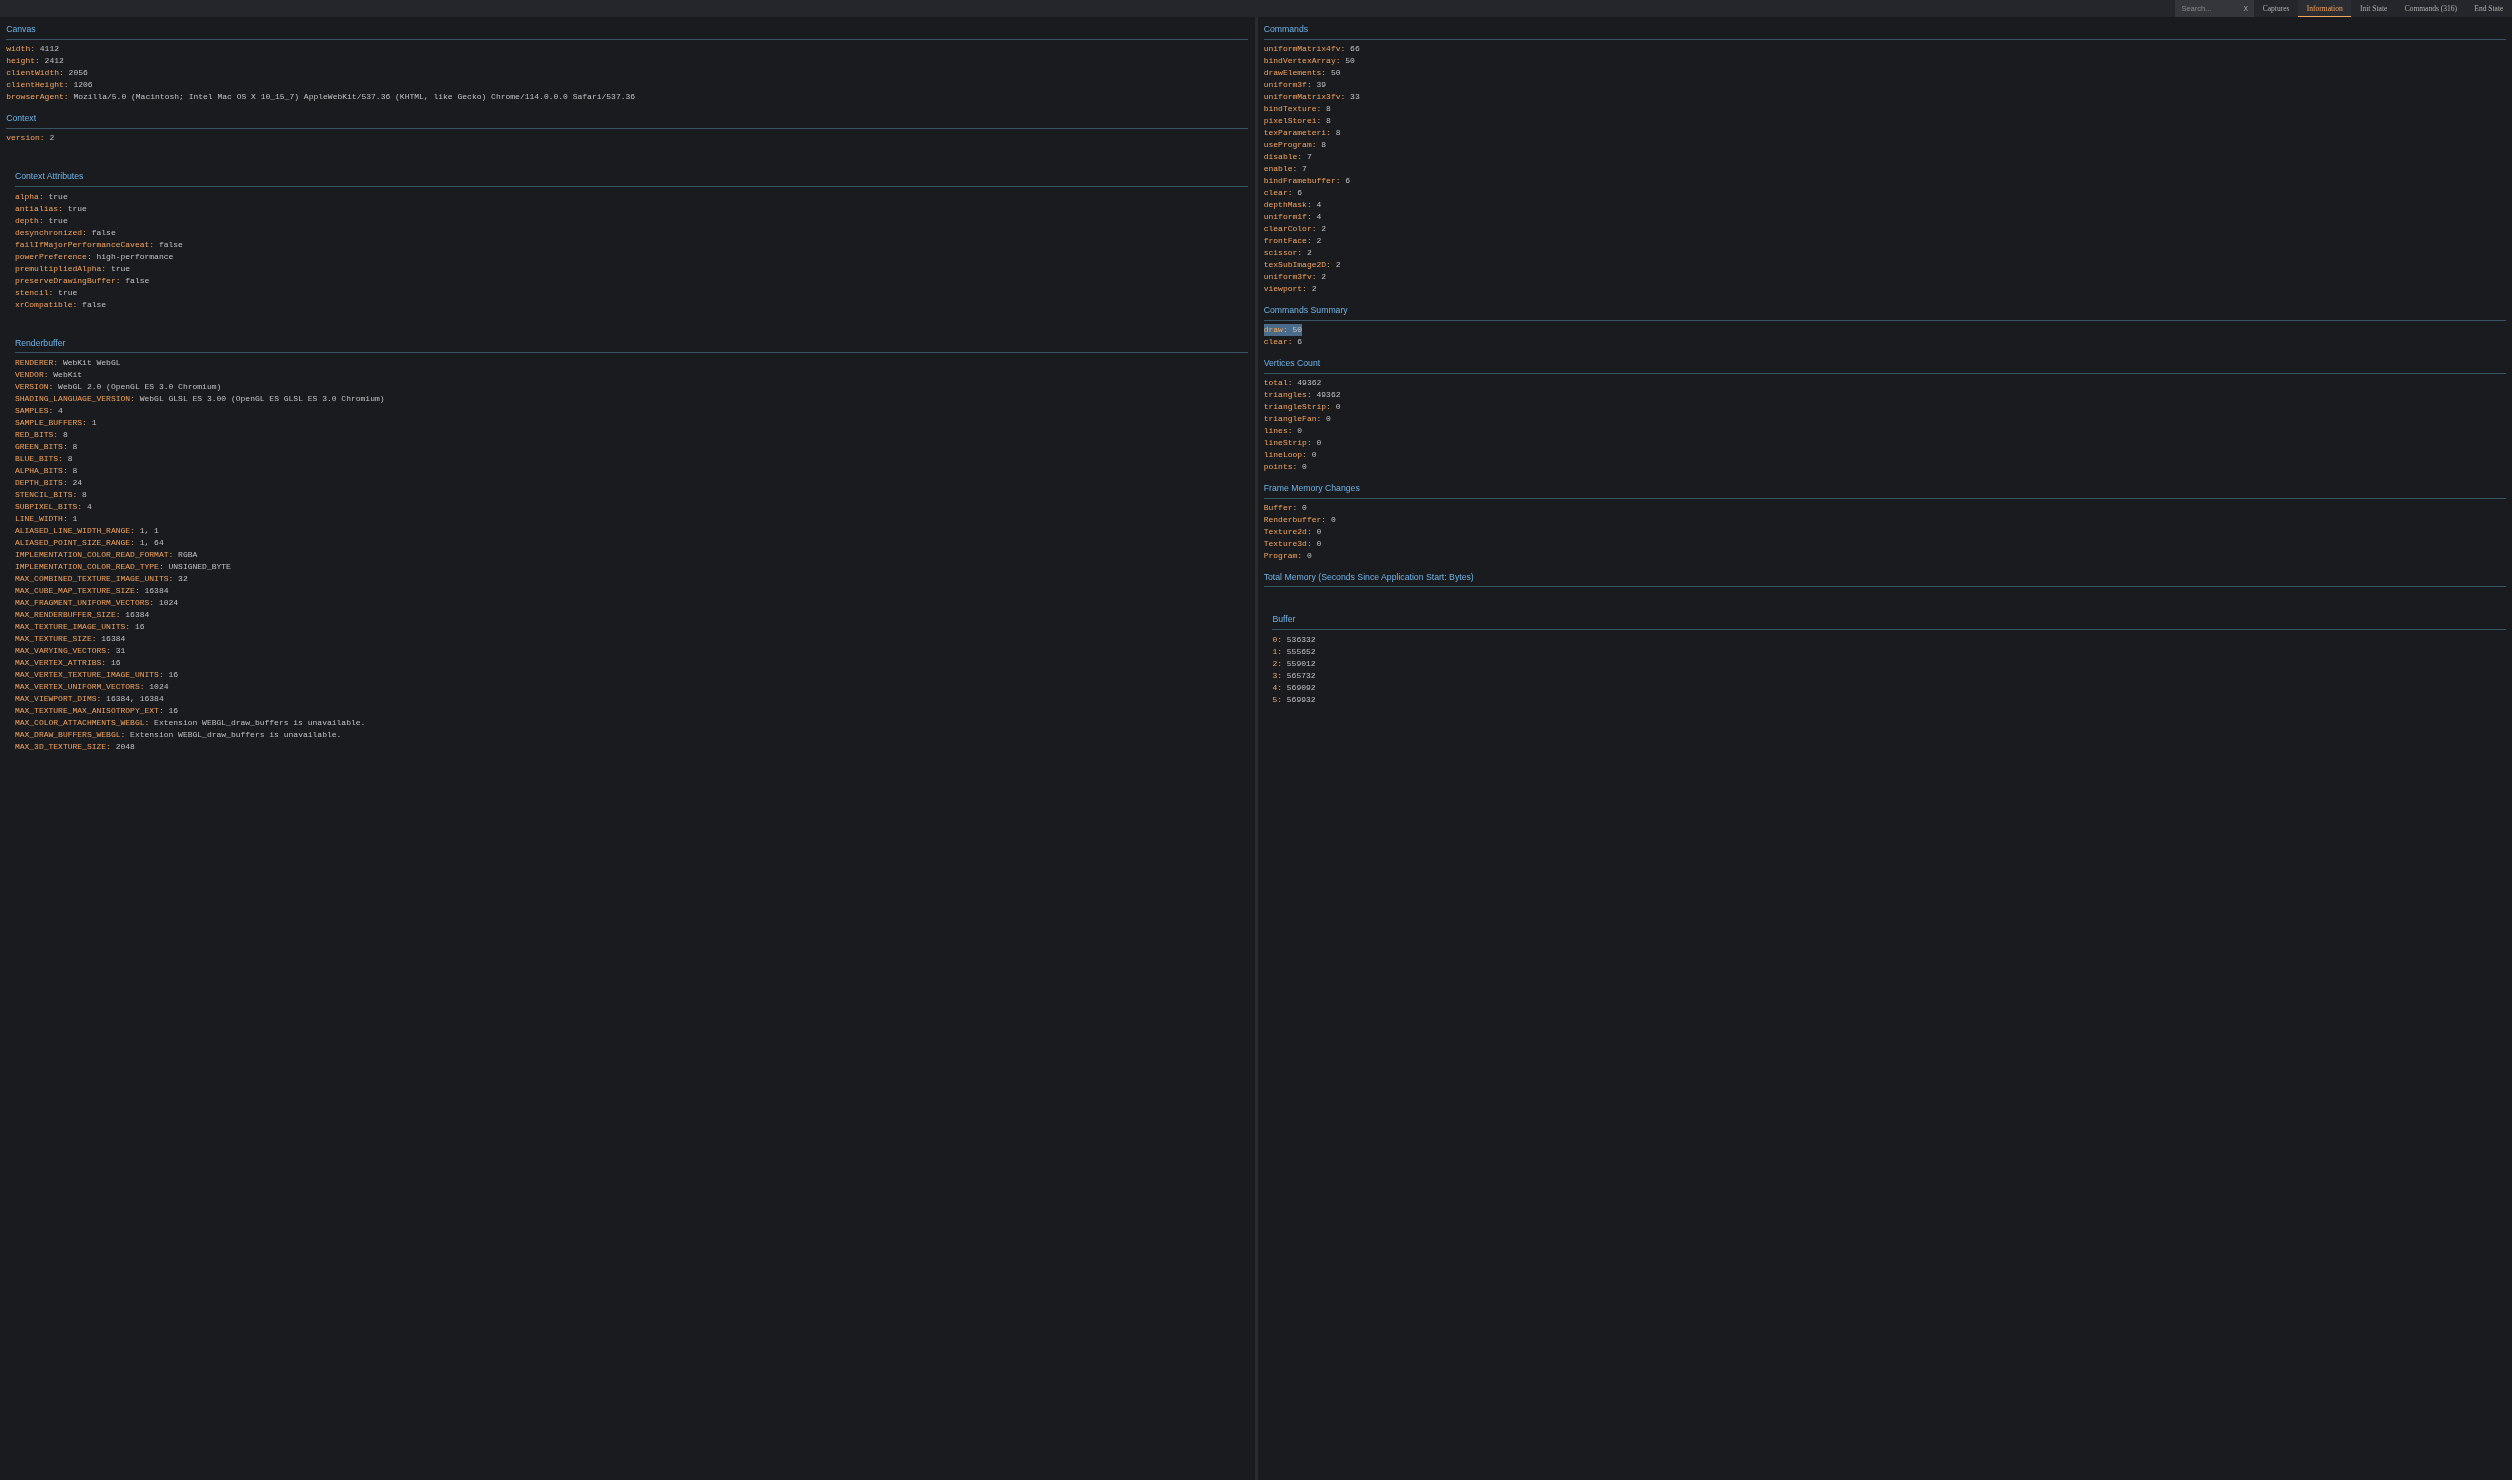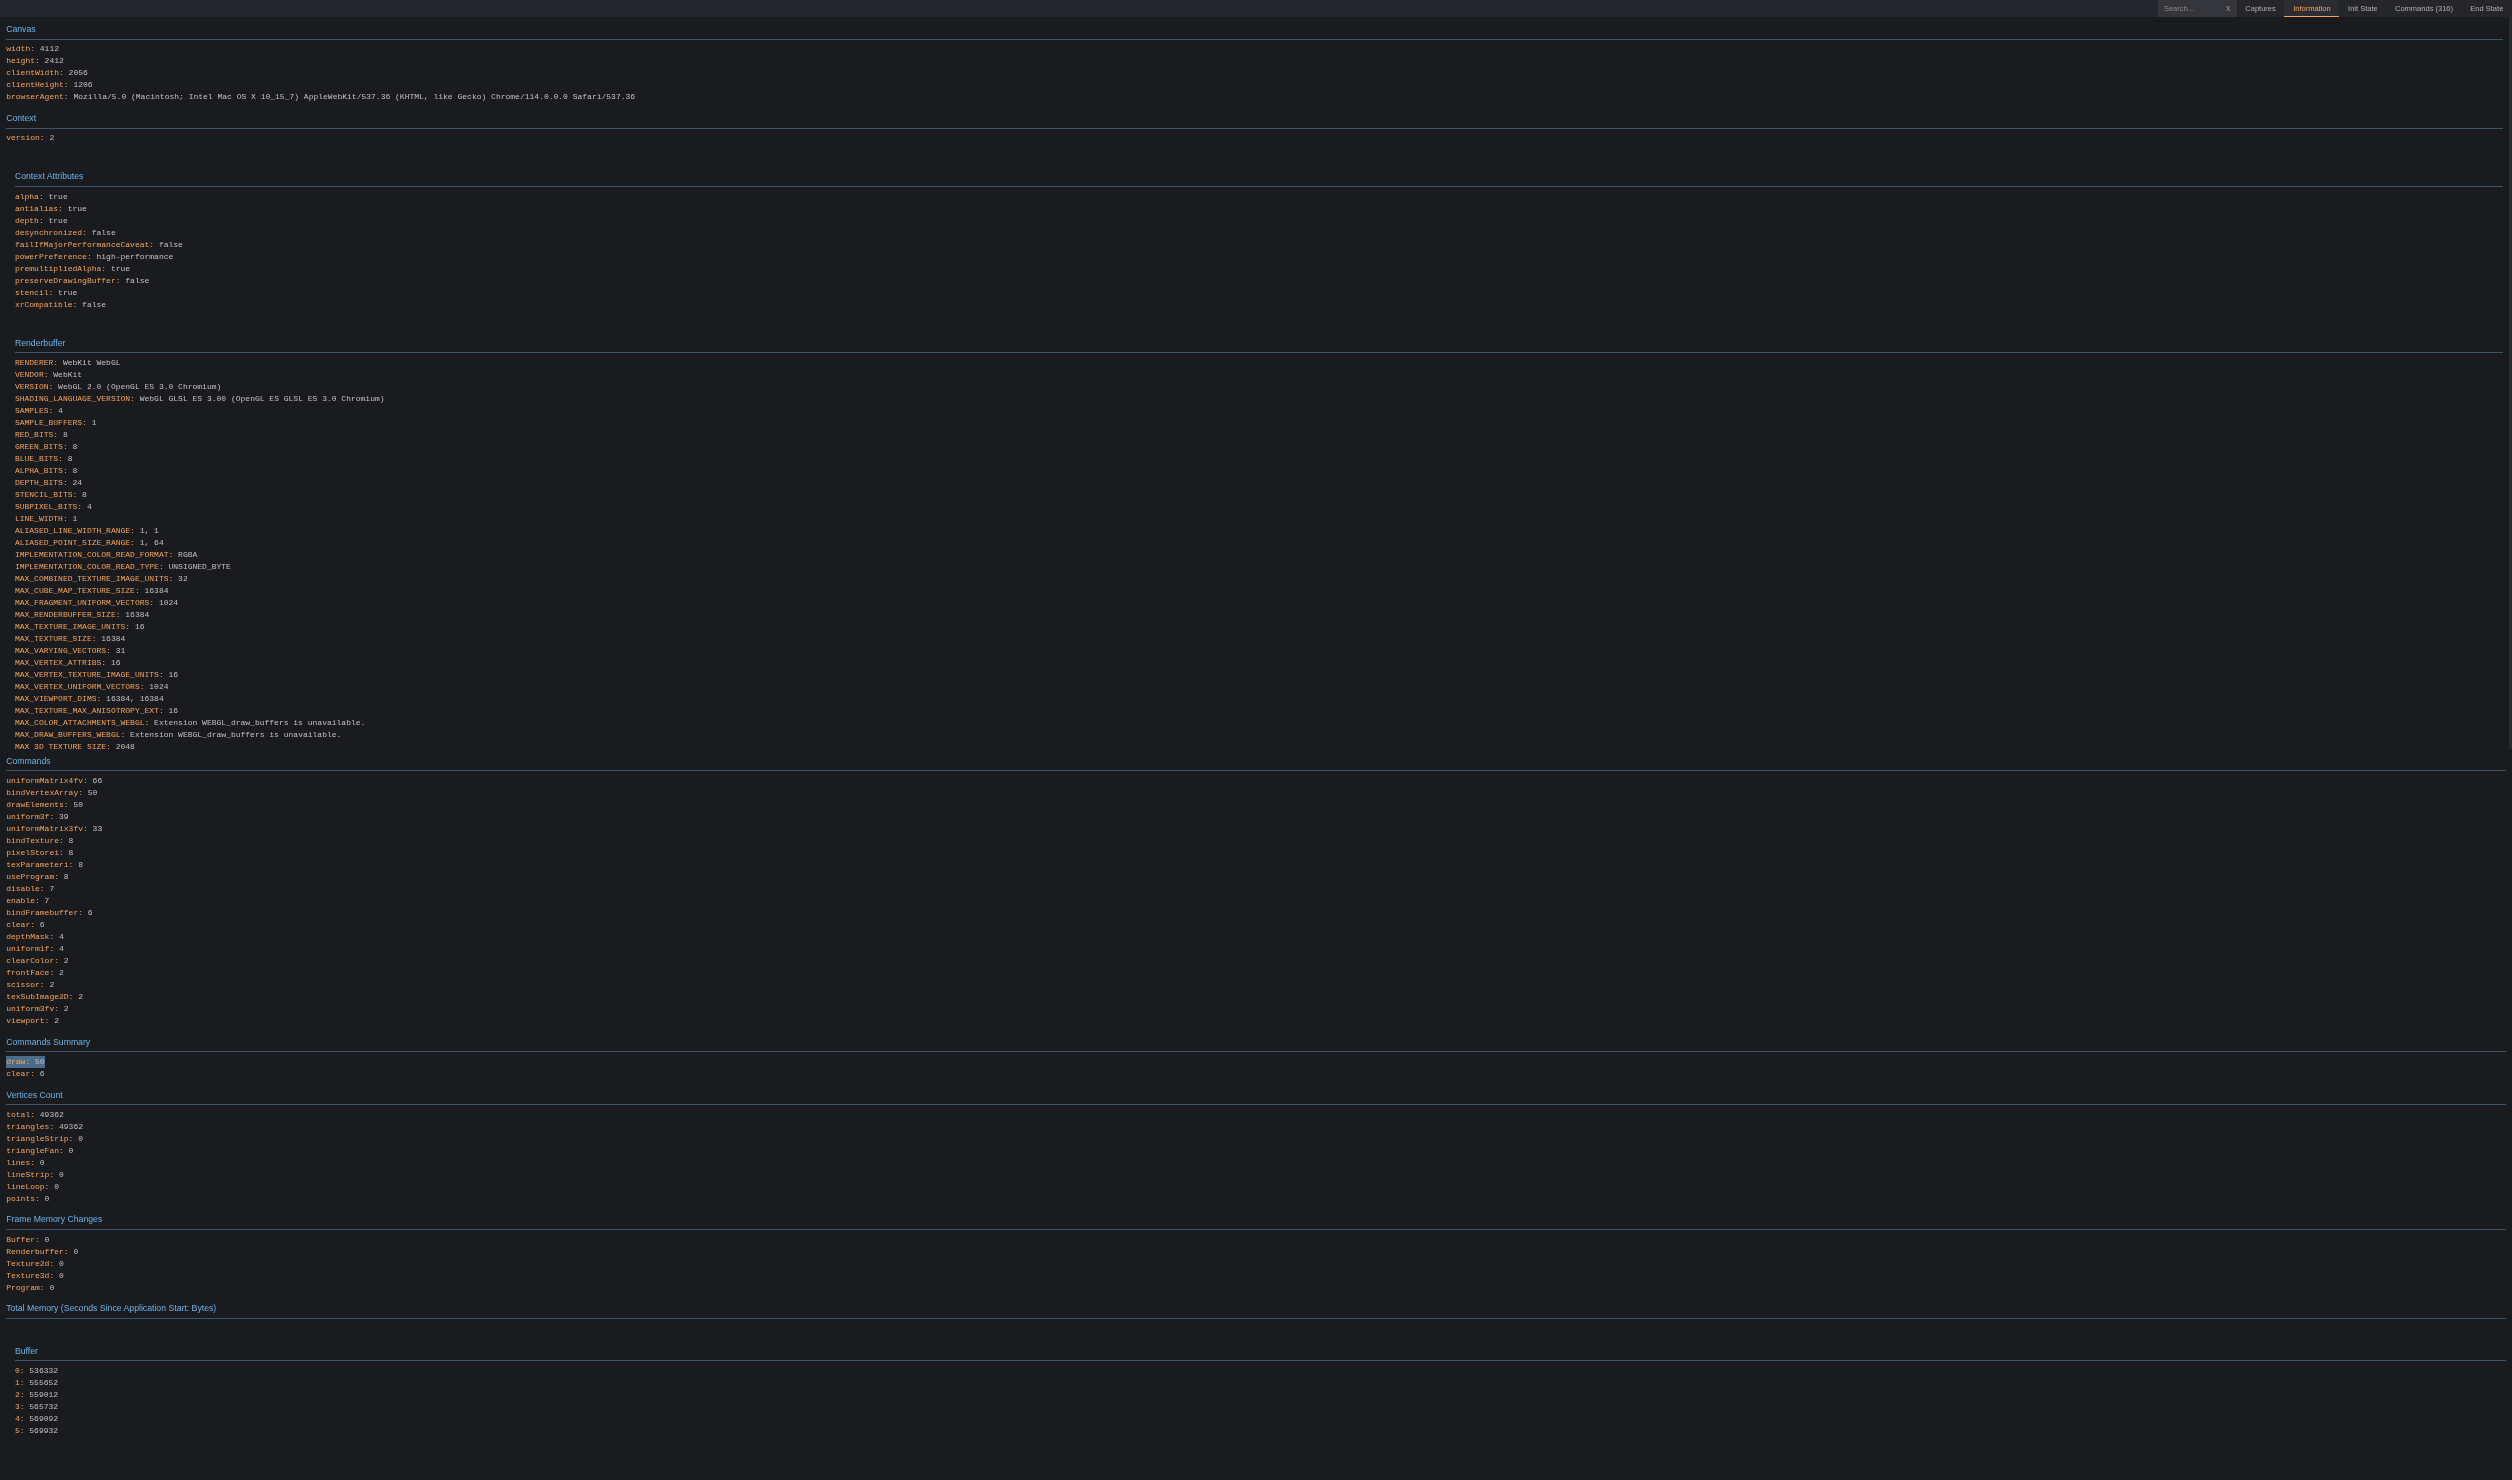--- a/index.html
+++ b/index.html
@@ -43,34 +43,33 @@
   font-family: inherit;
   font-size: 7.5px;
 }
 .navtabs { display: flex; align-items: stretch; }
 .navtab {
   padding: 0 8.7px;
   display: flex;
   align-items: center;
   color: #b0b0b0;
   font-size: 7.5px;
-  font-family: Liberation Sans, sans-serif;
+  font-family: Liberation Serif, serif;
   cursor: pointer;
   background: transparent;
   border: none;
 }
 .navtab.active {
   color: #f5a45a;
   border-bottom: 1.2px solid #f5a45a;
   background: #2c2d32;
 }
 .content {
   display: flex;
   height: calc(100vh - 17px);
-  flex-direction: column;
 }
 .pane {
   flex: 1;
   overflow-y: auto;
   padding: 6.2px;
 }
 .pane.left {
   border-right: 3.7px solid #2a2b30;
 }
 .pane.left::-webkit-scrollbar { width: 5px; }

